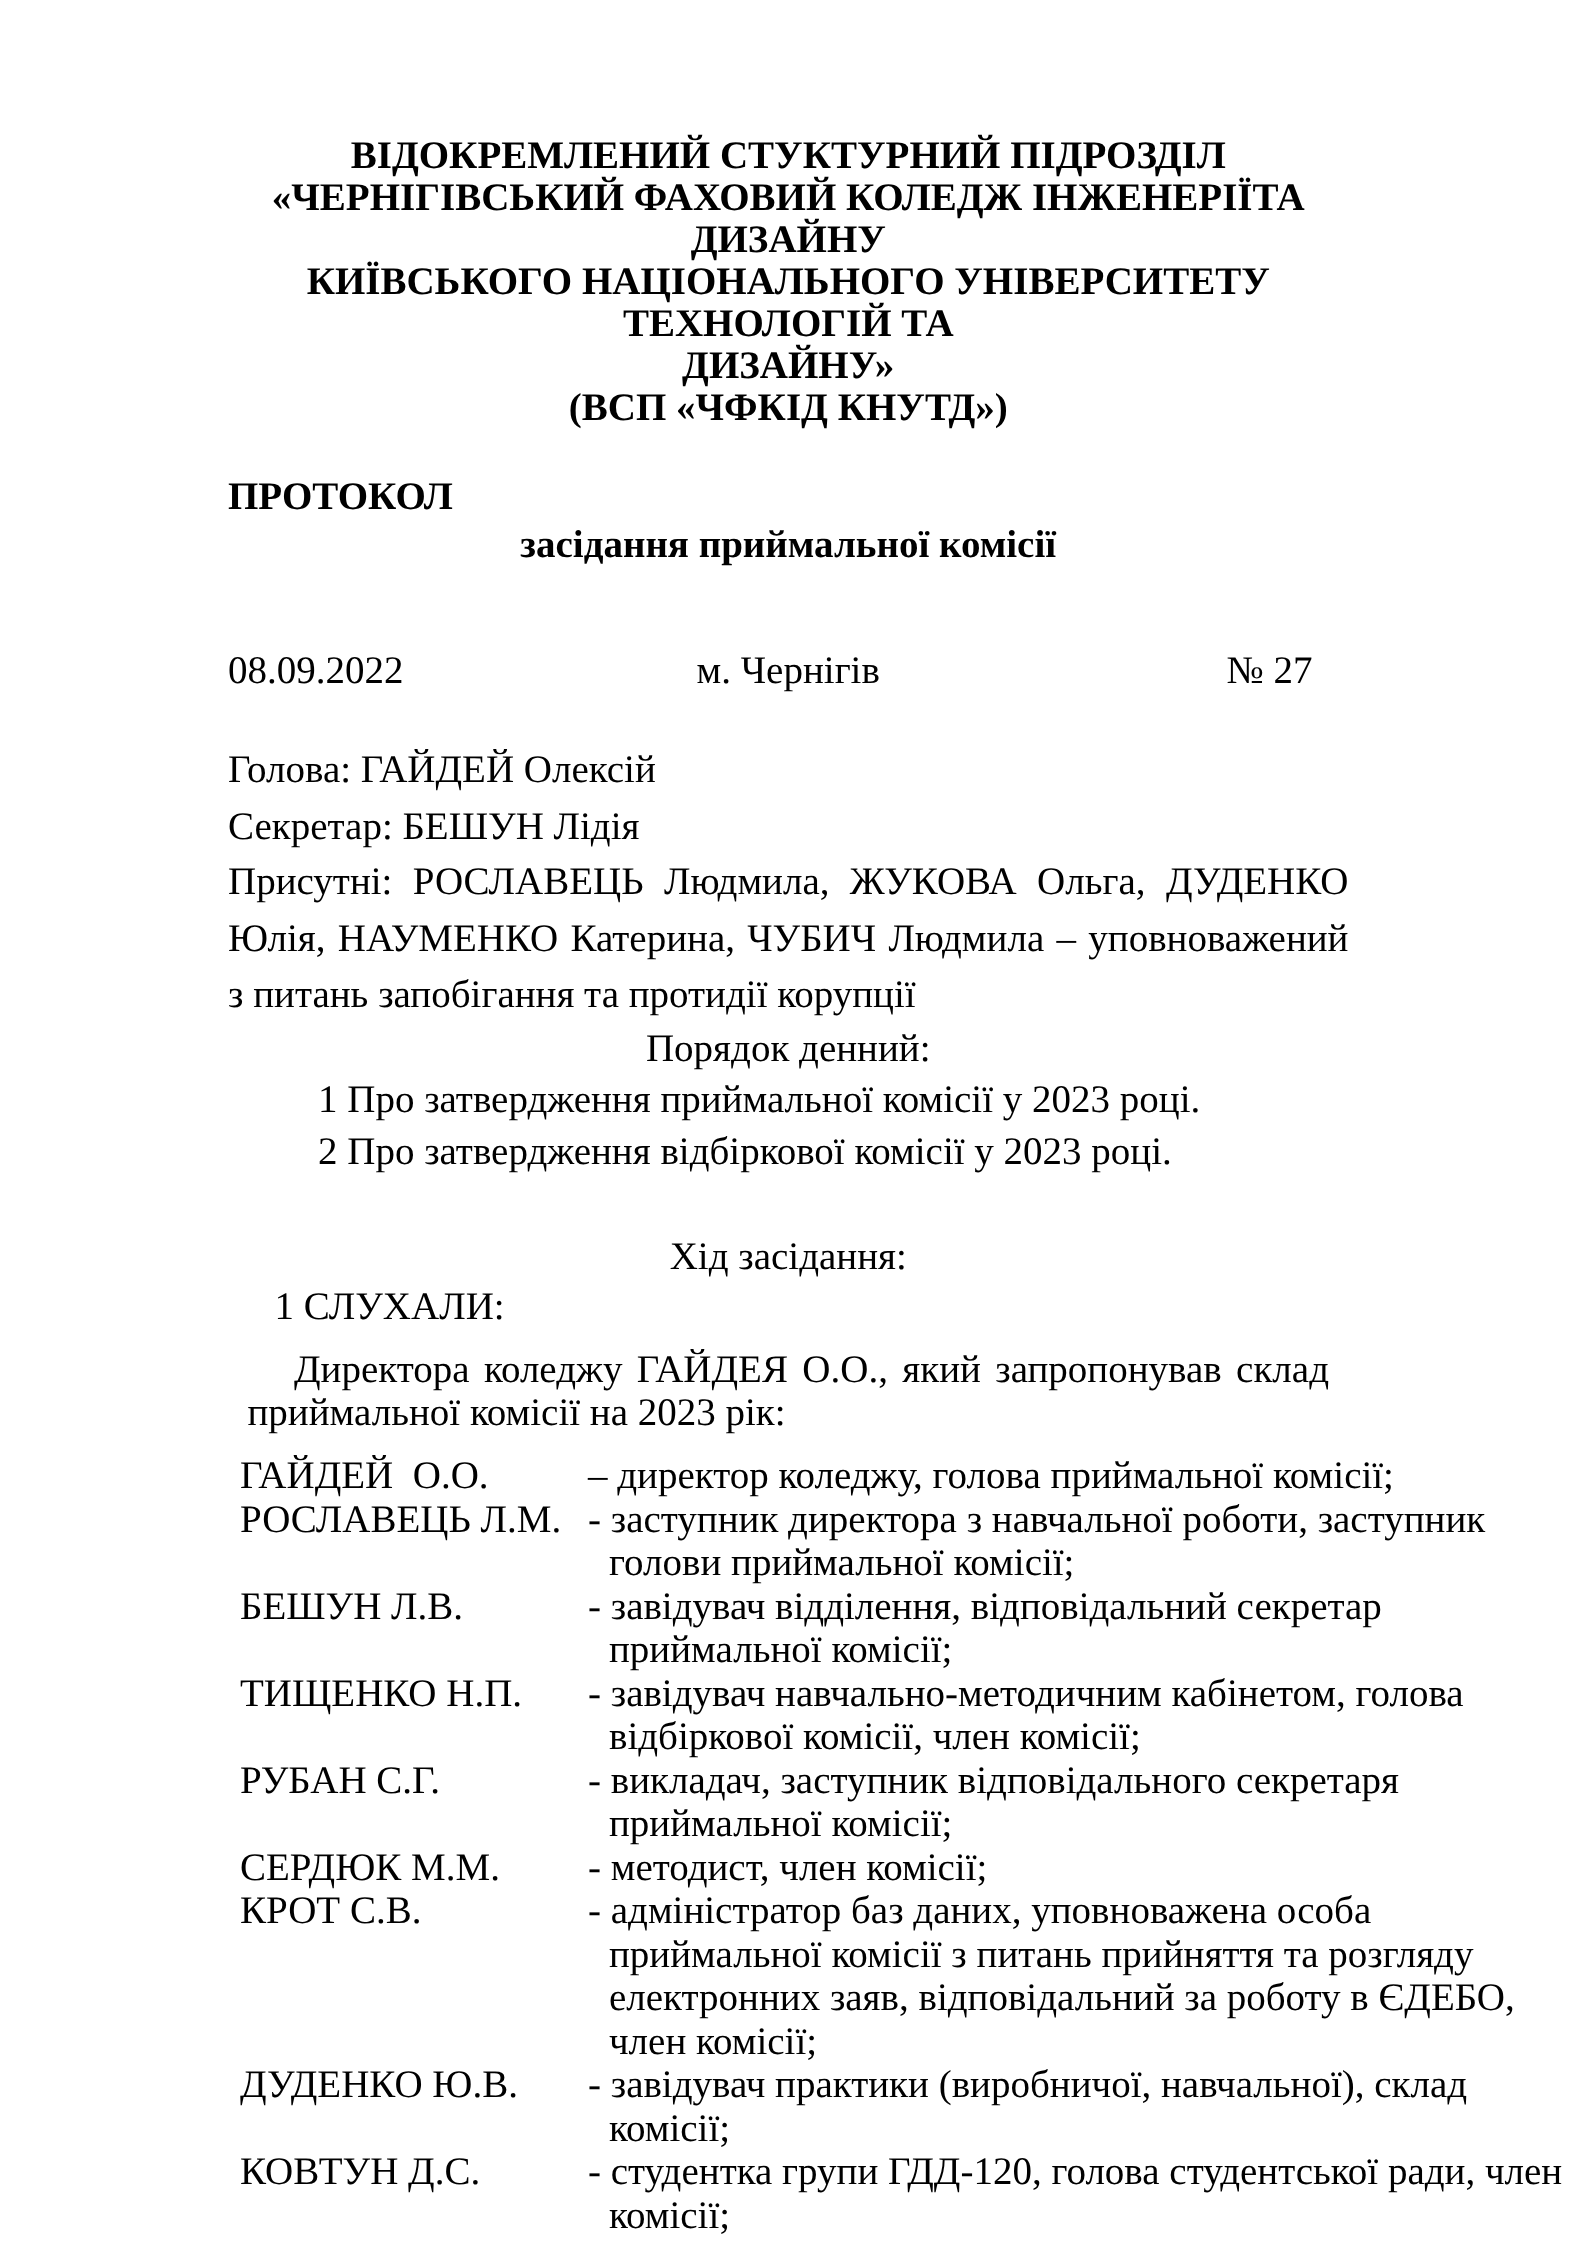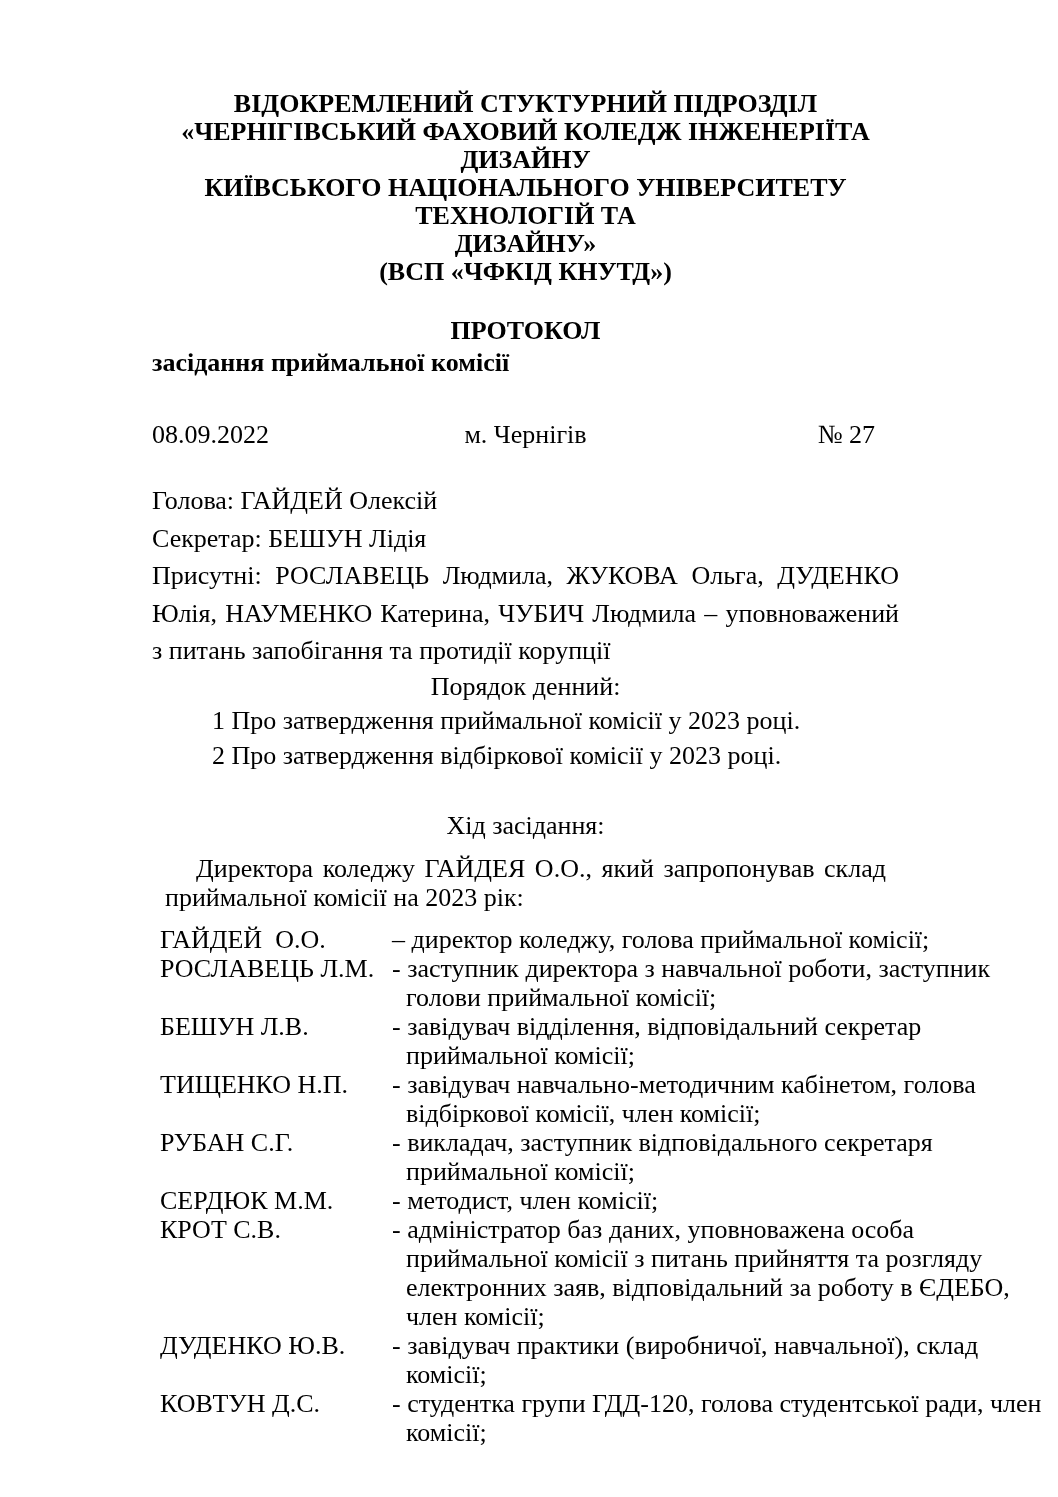--- a/index.html
+++ b/index.html
@@ -23,36 +23,35 @@
     padding: 90px 73px 0 152px;
   }
   
   .doc-header {
     text-align: center;
     font-weight: bold;
     line-height: 28px;
   }
   
   .doc-title {
+    font-weight: bold;
+    line-height: 30px;
+    margin-top: 30px;
+  }
+  .doc-subtitle {
     text-align: center;
-    font-weight: bold;
-    line-height: 30px;
-    margin-top: 30px;
-  }
-  .doc-subtitle {
-    text-align: left;
     font-weight: bold;
     line-height: 30px;
     margin-top: 2px;
   }
   
   .meta-row {
     display: grid;
     grid-template-columns: 1fr auto 1fr;
-    margin-top: 42px;
+    margin-top: 54px;
     line-height: 30px;
   }
   .meta-date   { text-align: left; }
   .meta-place  { text-align: center; }
   .meta-number { text-align: right; padding-right: 24px; }
   
   .officials {
     margin-top: 32px;
   }
   .officials p {
@@ -142,20 +141,21 @@
     <div class="agenda-heading">Порядок денний:</div>
     <div>
 
         <div class="agenda-item">1 Про затвердження приймальної комісії у 2023 році.</div>
 
         <div class="agenda-item">2 Про затвердження відбіркової комісії у 2023 році.</div>
       </div>
   </div>
 
   <div class="proceed-heading">Хід засідання:</div>
+  <div class="sluhaly">1 СЛУХАЛИ:</div>
   <p class="intro">Директора коледжу ГАЙДЕЯ О.О., який запропонував склад приймальної комісії на 2023 рік:</p>
 
   <div class="members">
 
       <div class="member-row">
         <div class="member-name">ГАЙДЕЙ  О.О.</div>
         <div class="member-desc">– директор коледжу, голова приймальної комісії;</div>
       </div>
 
       <div class="member-row">

